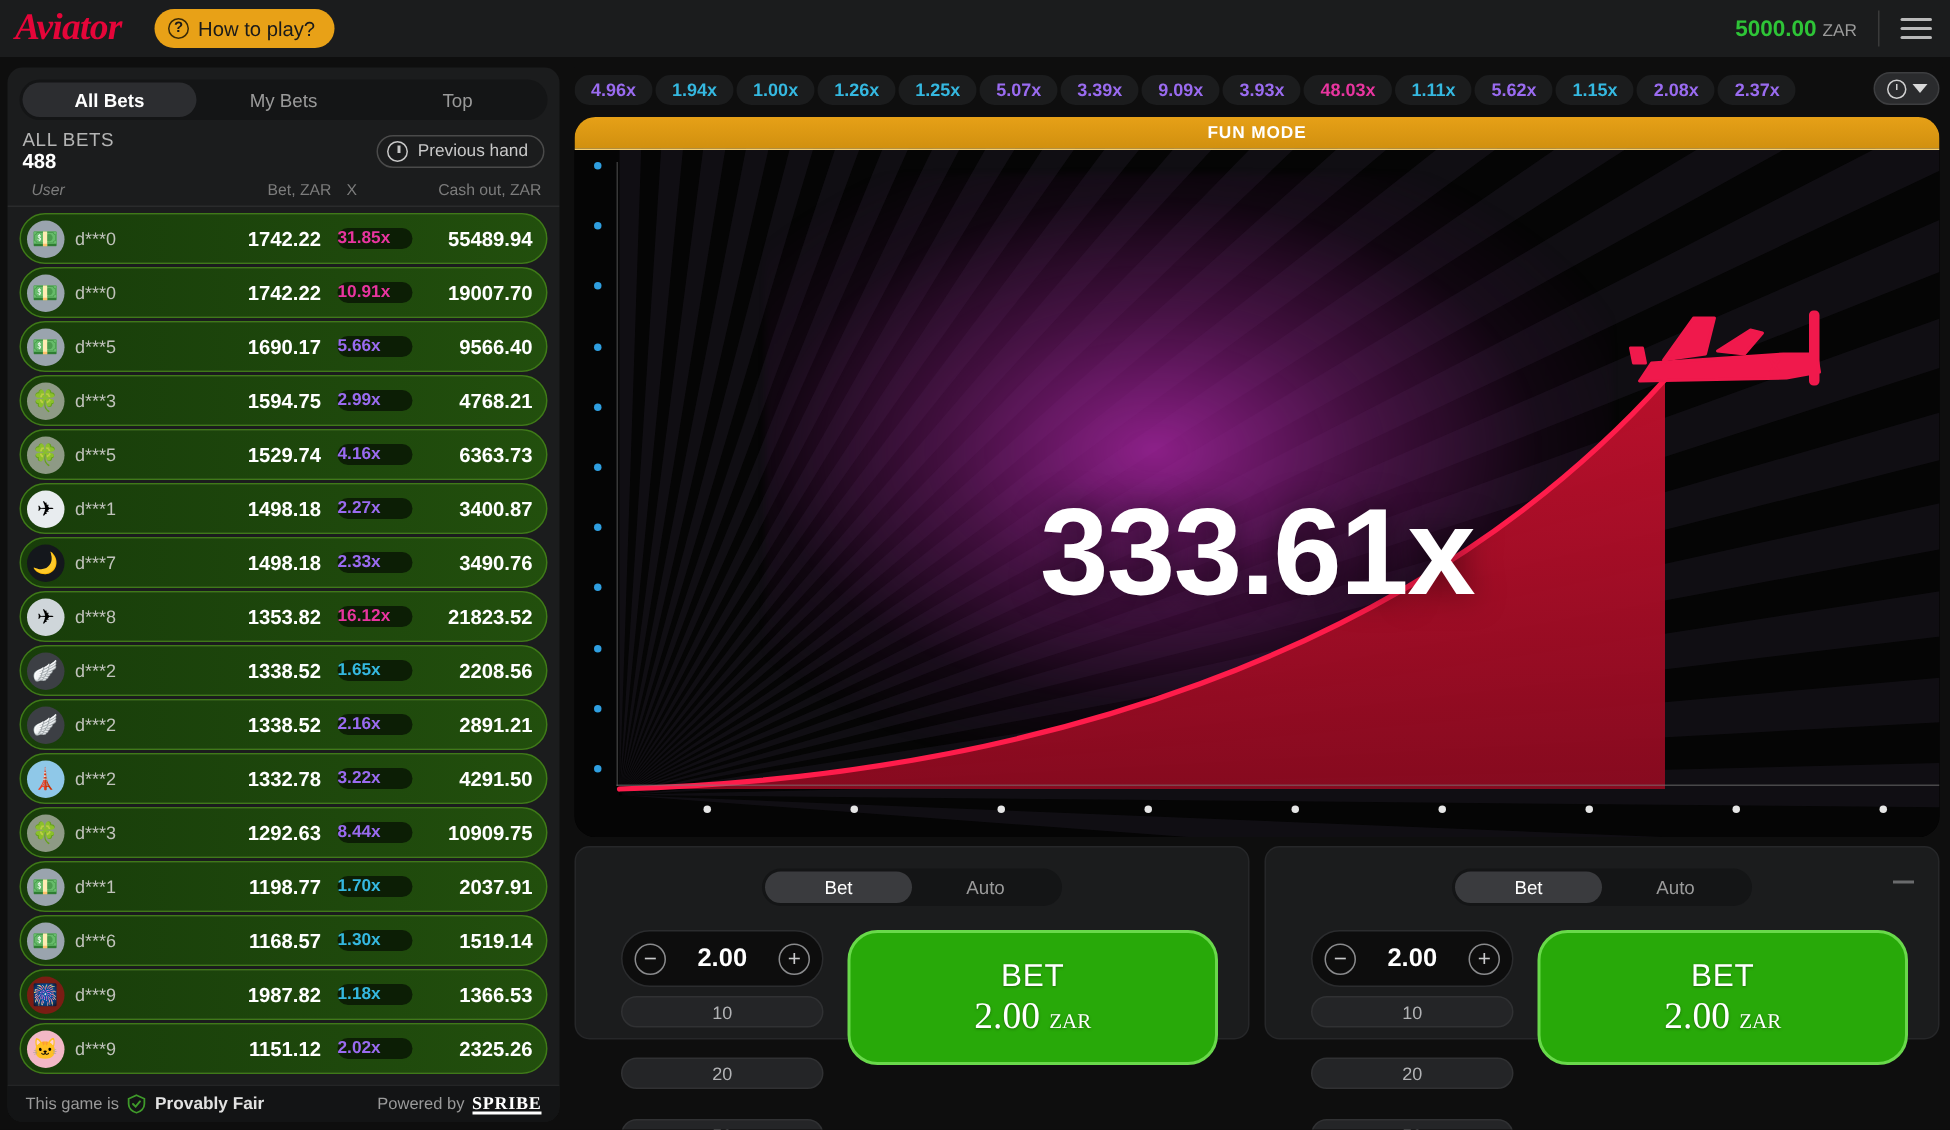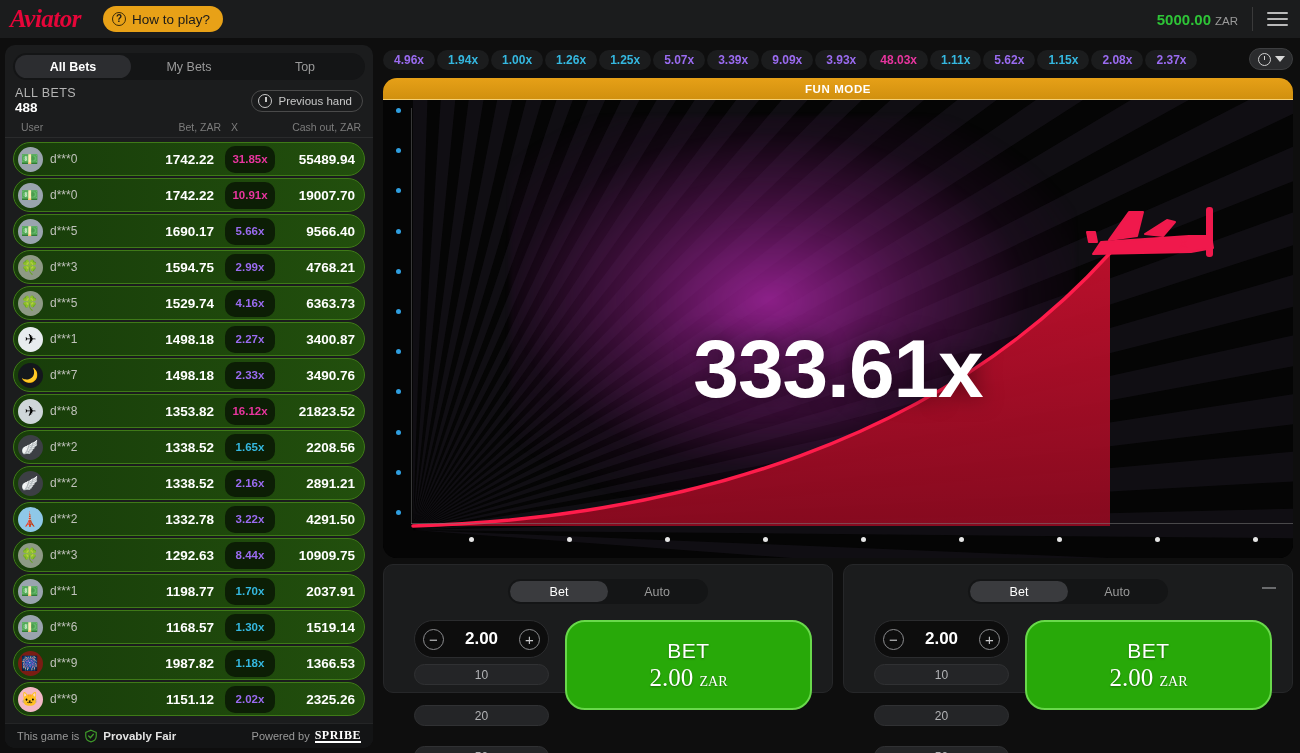--- a/index.html
+++ b/index.html
@@ -91,21 +91,21 @@
     content: ""; position: absolute; left: 6px; top: 2.5px;
     width: 1.2px; height: 5px; background: #c8c8c8;
   }
 
   .colhead {
     display: flex; align-items: center;
     font-size: 10.5px; color: #7c7c7c;
     padding: 2px 12px 4px 16px;
     border-bottom: 1px solid #2a2b2c;
   }
-  .ch-user { width: 130px; }
+  .ch-user { width: 130px; font-style: italic; }
   .ch-bet { width: 70px; text-align: right; }
   .ch-x { width: 42px; text-align: left; padding-left: 10px; }
   .ch-cash { flex: 1; text-align: right; }
 
   .betlist { flex: 1; overflow: hidden; padding: 2px 4px 0 4px; position: relative; }
   .betrow {
     display: flex; align-items: center; height: 34px;
     margin: 2px 4px; padding: 0 9px 0 4px;
     border-radius: 17px;
     background: linear-gradient(90deg, #183d0a 0%, #224f0d 100%);
@@ -113,23 +113,23 @@
   }
   .avatar {
     width: 25px; height: 25px; border-radius: 50%;
     flex: none; margin-right: 7px;
     display: flex; align-items: center; justify-content: center;
     font-size: 14px; overflow: hidden;
   }
   .uname { font-size: 12px; color: #c0c2bb; width: 92px; }
   .bamt { width: 72px; text-align: right; font-size: 13.5px; font-weight: bold; color: #fff; }
   .mbadge {
-    margin-left: 11px; width: 50px; height: 27px;
+    margin-left: 11px; width: 50px; height: 14px;
     border-radius: 10px; background: #0c1e05;
-    display: flex; align-items: center; justify-content: center;
+    display: flex; align-items: center; justify-content: flex-start;
     font-size: 11.5px; font-weight: bold;
   }
   .cash { flex: 1; text-align: right; font-size: 13.5px; font-weight: bold; color: #fff; }
 
   .footerbar {
     position: absolute; bottom: 0; left: 0; width: 100%; height: 25px;
     background: #131415; display: flex; align-items: center;
     padding: 0 12px; font-size: 11px; color: #9a9a9a;
     border-top: 1px solid #242526;
   }

